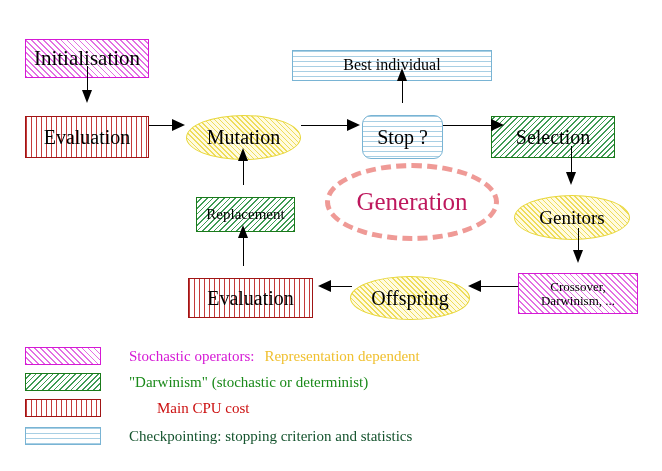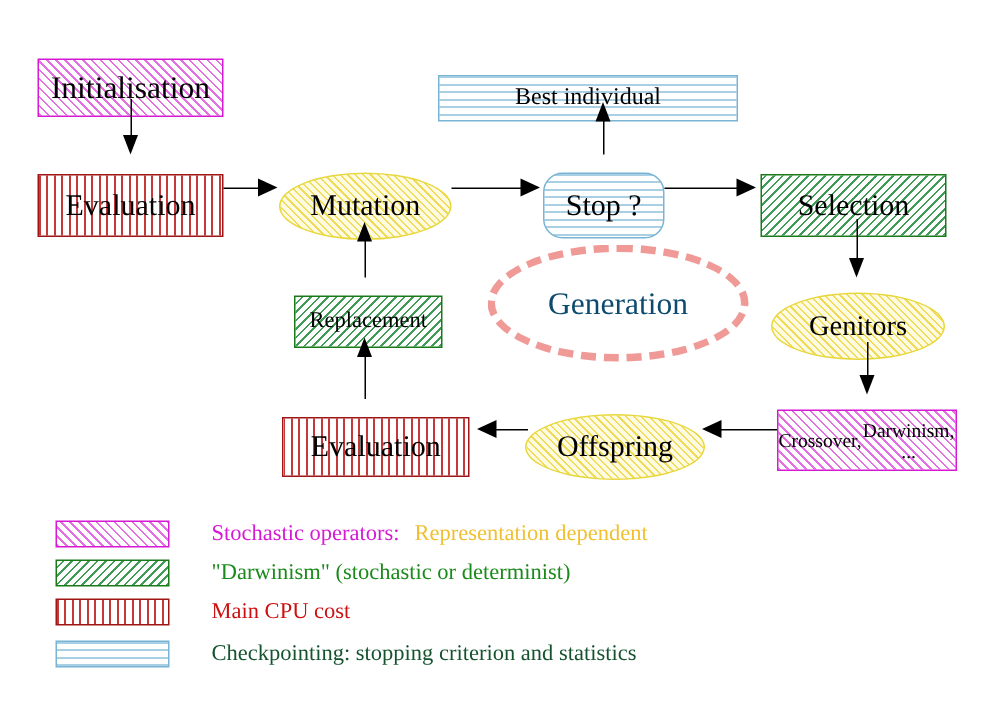--- a/index.html
+++ b/index.html
@@ -76,22 +76,22 @@
     position: absolute;
     box-sizing: border-box;
     border: 5px dashed #ef9a96;
     border-radius: 50%;
     background: transparent;
     display: flex;
     align-items: center;
     justify-content: center;
   }
   .generation-label {
-    color: #0c4a6e;
-    font-size: 21px;
+    color: #be185d;
+    font-size: 25px;
   }
 
   
   .line-h, .line-v {
     position: absolute;
     background: #000000;
   }
   .line-h { height: 1px; }
   .line-v { width: 1px; }
 
@@ -119,21 +119,20 @@
     border-right: 5px solid transparent;
     border-bottom: 13px solid #000000;
   }
 
   
   .legend-row {
     position: absolute;
     left: 25px;
     display: flex;
     align-items: center;
-    margin-left: 12px;
   }
   .legend-swatch {
     width: 76px;
     height: 18px;
     box-sizing: border-box;
     flex: none;
   }
   .legend-text {
     margin-left: 28px;
     font-size: 15px;
@@ -159,25 +158,25 @@
   </div>
 
   <div class="node fill-red" style="left:25px; top:104px; width:124px; height:42px; font-size:20px;">
     <span class="label">Evaluation</span>
   </div>
 
   <div class="node fill-yellow ellipse" style="left:186px; top:103px; width:115px; height:45px; font-size:20px;">
     <span class="label">Mutation</span>
   </div>
 
-  <div class="node fill-blue rounded" style="left:362px; top:103px; width:81px; height:44px; font-size:20px;border-radius:13px;">
+  <div class="node fill-blue rounded" style="left:362px; top:103px; width:81px; height:44px; font-size:20px;">
     <span class="label">Stop ?</span>
   </div>
 
-  <div class="node fill-green" style="left:507px; top:104px; width:124px; height:42px; font-size:20px;">
+  <div class="node fill-green" style="left:491px; top:104px; width:124px; height:42px; font-size:20px;">
     <span class="label">Selection</span>
   </div>
 
   <div class="node fill-blue" style="left:292px; top:38px; width:200px; height:31px; font-size:16px;">
     <span class="label">Best individual</span>
   </div>
 
   <div class="node fill-green" style="left:196px; top:185px; width:99px; height:35px; font-size:15px;">
     <span class="label">Replacement</span>
   </div>
@@ -191,21 +190,21 @@
   </div>
 
   <div class="node fill-red" style="left:188px; top:266px; width:125px; height:40px; font-size:20px;">
     <span class="label">Evaluation</span>
   </div>
 
   <div class="node fill-yellow ellipse" style="left:350px; top:264px; width:120px; height:44px; font-size:20px;text-align:center;">
     <span class="label">Offspring</span>
   </div>
 
-  <div class="node fill-magenta" style="left:518px; top:261px; width:120px; height:41px; font-size:13px; ">
+  <div class="node fill-magenta" style="left:518px; top:261px; width:120px; height:41px; font-size:13px; flex-direction:column;">
     <span class="label">Crossover,</span>
     <span class="label">Darwinism, ...</span>
   </div>
 
   <div class="line-v" style="left:87px; top:66px; height:26px;"></div>
   <div class="arrow arrow-down" style="left:82px; top:90px;"></div>
 
   <div class="line-h" style="left:149px; top:125px; width:25px;"></div>
   <div class="arrow arrow-right" style="left:172px; top:119px;"></div>
 
@@ -241,21 +240,21 @@
     <span class="legend-text">
       <span class="t-magenta">Stochastic operators:</span><span class="part2 t-orange">Representation dependent</span>
     </span>
   </div>
 
   <div class="legend-row" style="top:373px;">
     <span class="legend-swatch fill-green"></span>
     <span class="legend-text t-green">"Darwinism" (stochastic or determinist)</span>
   </div>
 
-  <div class="legend-row" style="top:399px;">
+  <div class="legend-row" style="top:399px;gap:28px;">
     <span class="legend-swatch fill-red"></span>
     <span class="legend-text t-red">Main CPU cost</span>
   </div>
 
   <div class="legend-row" style="top:427px;">
     <span class="legend-swatch fill-blue"></span>
     <span class="legend-text t-blue">Checkpointing: stopping criterion and statistics</span>
   </div>
 
 </div>

